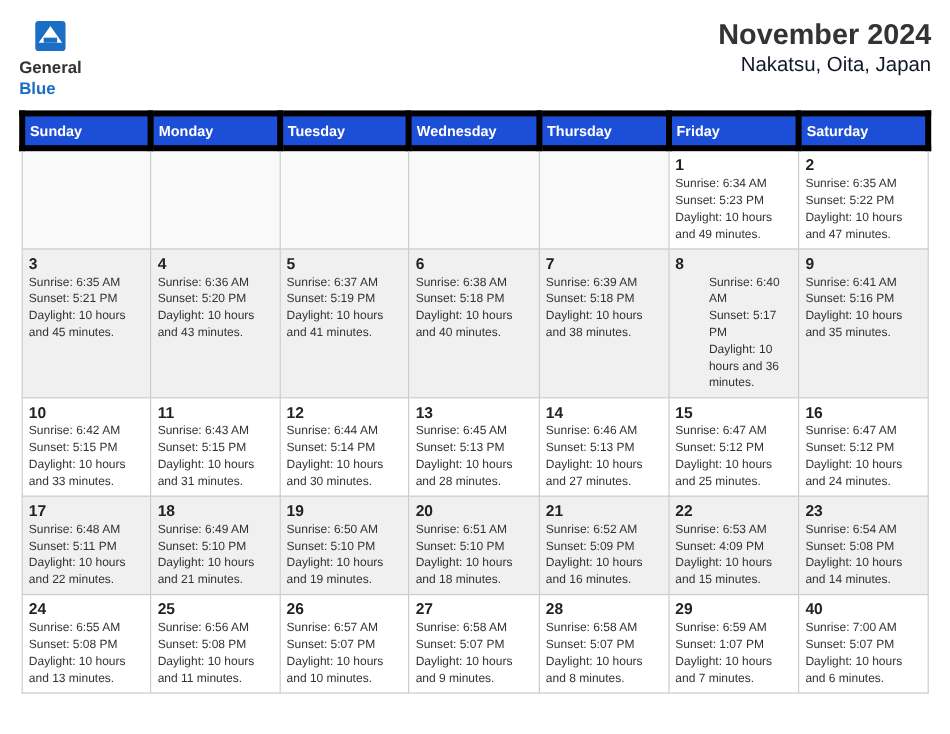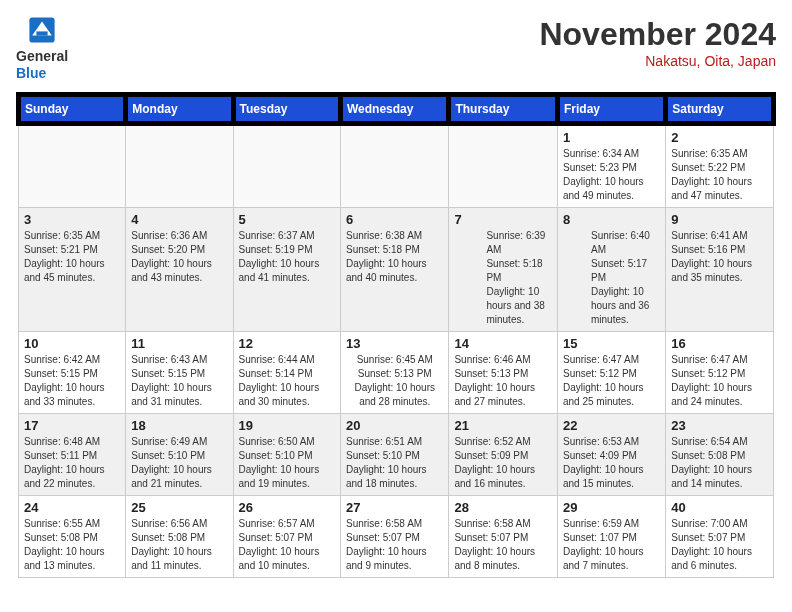--- a/index.html
+++ b/index.html
@@ -32,27 +32,27 @@
     .logo-general { color: #333; }
     .logo-blue { color: #1a6fc4; }
     .logo-icon {
       width: 28px;
       height: 28px;
     }
     .title-block {
       text-align: right;
     }
     .month-title {
-      font-size: 32px;
+      font-size: 24px;
       font-weight: bold;
       color: #333;
     }
     .location {
-      font-size: 14px;
-      color: #b91c1c;
+      font-size: 17px;
+      color: #0f172a;
     }
     .calendar {
       width: 100%;
       border-collapse: collapse;
       font-size: 10.5px;
     }
     .calendar th {
       background: #1d4ed8;
       color: #fff;
       padding: 5px 4px;
@@ -161,21 +161,21 @@
 Daylight: 10 hours and 41 minutes.</div>
         </td>
         <td class="shaded">
           <span class="day-num">6</span>
           <div class="day-info" style="white-space: pre-line;">Sunrise: 6:38 AM
 Sunset: 5:18 PM
 Daylight: 10 hours and 40 minutes.</div>
         </td>
         <td class="shaded">
           <span class="day-num">7</span>
-          <div class="day-info" style="white-space: pre-line; margin-left: 32px;">Sunrise: 6:39 AM
+          <div class="day-info" style="white-space: pre-line;">Sunrise: 6:39 AM
 Sunset: 5:18 PM
 Daylight: 10 hours and 38 minutes.</div>
         </td>
         <td class="shaded">
           <span class="day-num">8</span>
           <div class="day-info" style="white-space: pre-line; margin-left: 28px;">Sunrise: 6:40 AM
 Sunset: 5:17 PM
 Daylight: 10 hours and 36 minutes.</div>
         </td>
         <td class="shaded">
@@ -199,21 +199,21 @@
 Daylight: 10 hours and 31 minutes.</div>
         </td>
         <td>
           <span class="day-num">12</span>
           <div class="day-info" style="white-space: pre-line;">Sunrise: 6:44 AM
 Sunset: 5:14 PM
 Daylight: 10 hours and 30 minutes.</div>
         </td>
         <td>
           <span class="day-num">13</span>
-          <div class="day-info" style="white-space: pre-line; text-align: center;">Sunrise: 6:45 AM
+          <div class="day-info" style="white-space: pre-line;">Sunrise: 6:45 AM
 Sunset: 5:13 PM
 Daylight: 10 hours and 28 minutes.</div>
         </td>
         <td>
           <span class="day-num">14</span>
           <div class="day-info" style="white-space: pre-line;">Sunrise: 6:46 AM
 Sunset: 5:13 PM
 Daylight: 10 hours and 27 minutes.</div>
         </td>
         <td>

